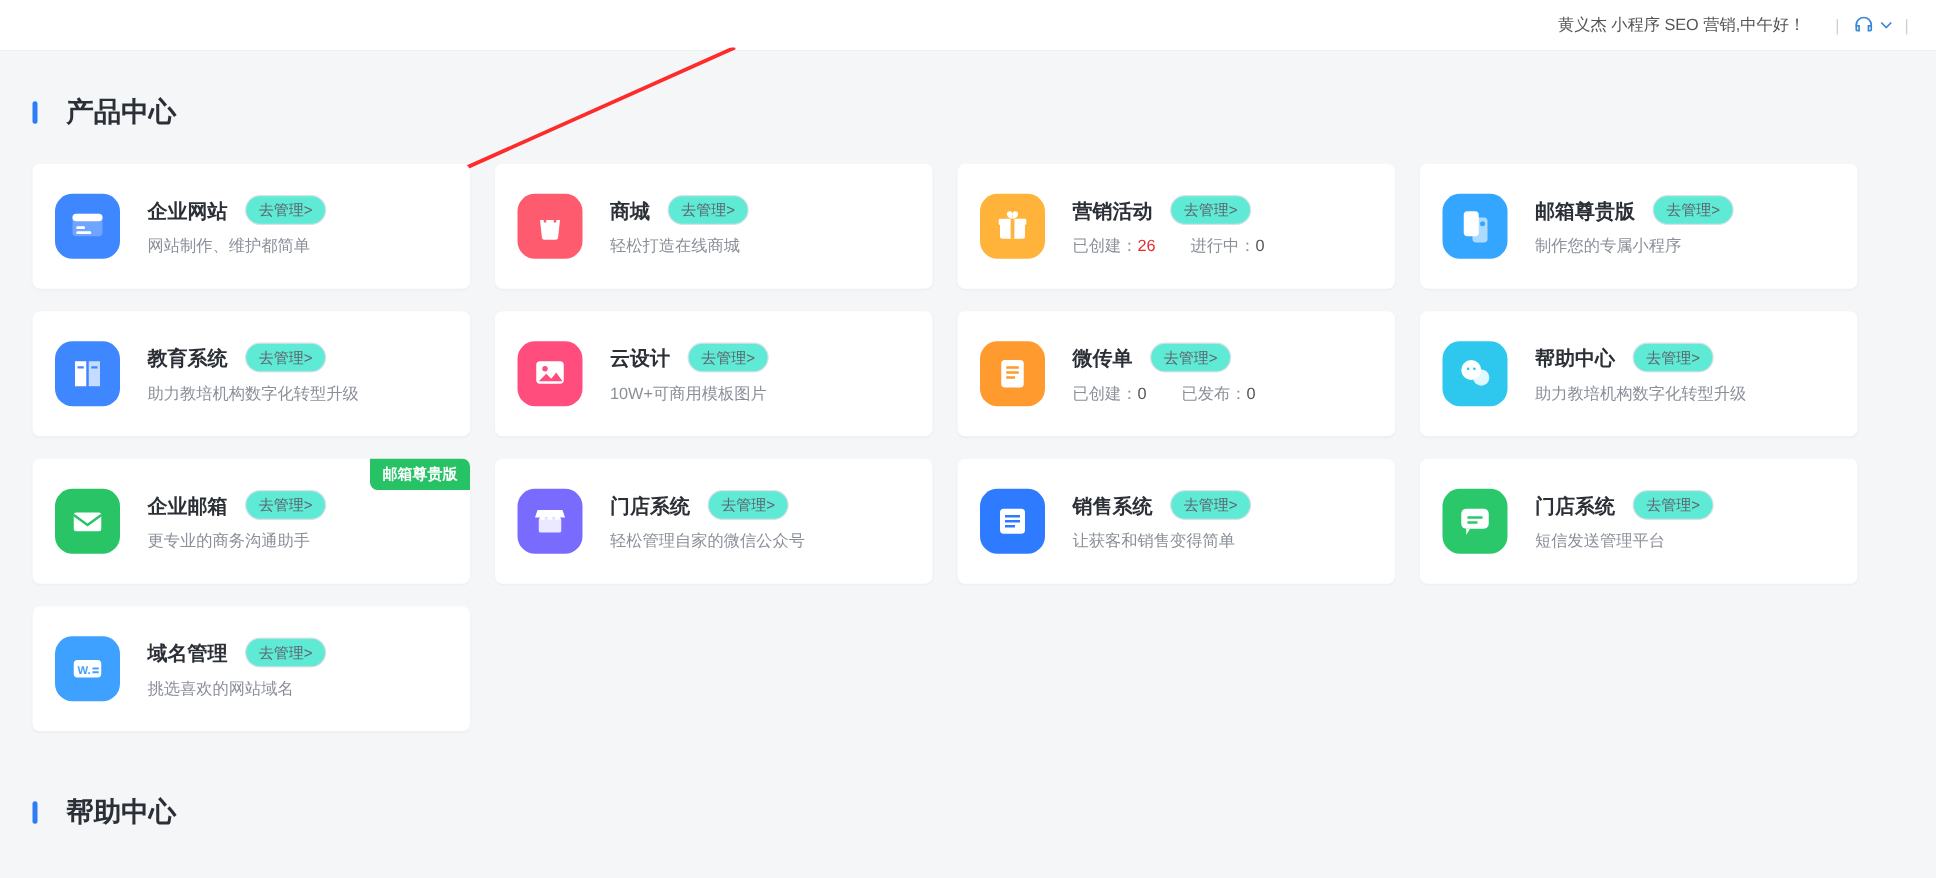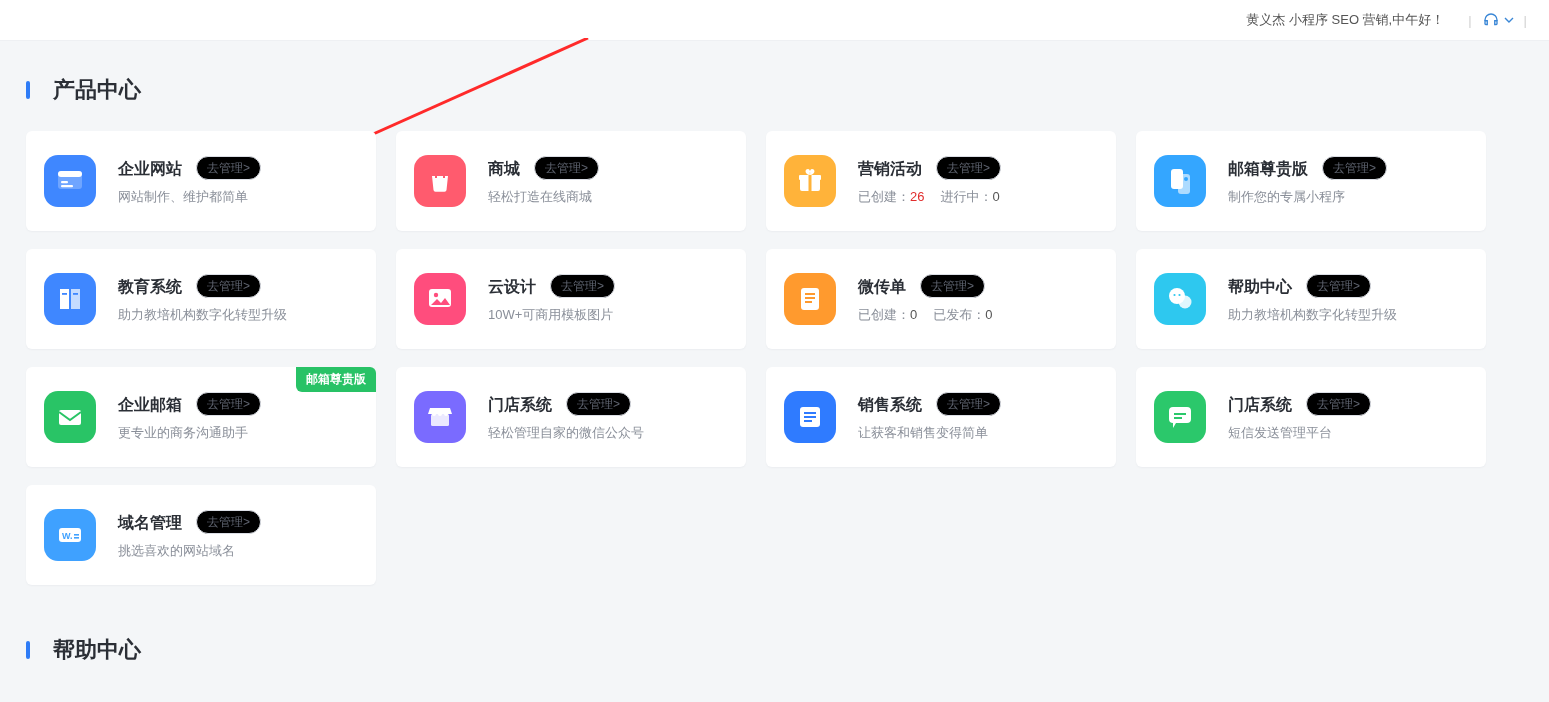--- a/index.html
+++ b/index.html
@@ -49,26 +49,26 @@
     flex:0 0 52px;
   }
   .icon-wrap svg{width:28px;height:28px}
   .info{display:flex;flex-direction:column;gap:8px;min-width:0;flex:1}
   .title-row{display:flex;align-items:flex-end;gap:14px}
   .card-title{font-size:16px;font-weight:600;color:#2b2f36}
   .desc{font-size:13px;color:var(--muted);white-space:nowrap;overflow:hidden;text-overflow:ellipsis}
   .stats{font-size:13px;color:var(--muted)}
   .stats .v{color:#555}
   .stats .red{color:var(--red)}
-  .stats span+span{margin-left:16px}
+  .stats span+span{margin-left:28px}
   .pill{
     display:inline-flex;align-items:center;
     height:22px;padding:0 10px;
     border:1px solid #dcdfe6;border-radius:12px;
-    font-size:12px;color:#5f6470;background:#000000;
+    font-size:12px;color:#5f6470;background:#5eead4;
     cursor:pointer;user-select:none;
   }
   .badge{
     position:absolute;top:0;right:0;
     background:var(--green);color:#fff;
     font-size:12px;padding:4px 10px;border-radius:0 6px 0 6px;font-weight:bold;
   }
   
   .arrow{
     position:absolute;left:268px;top:38px;width:330px;height:150px;pointer-events:none;

